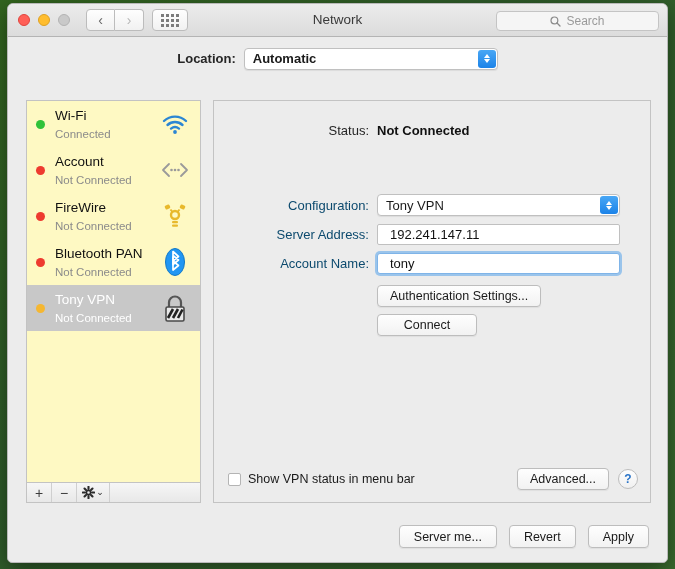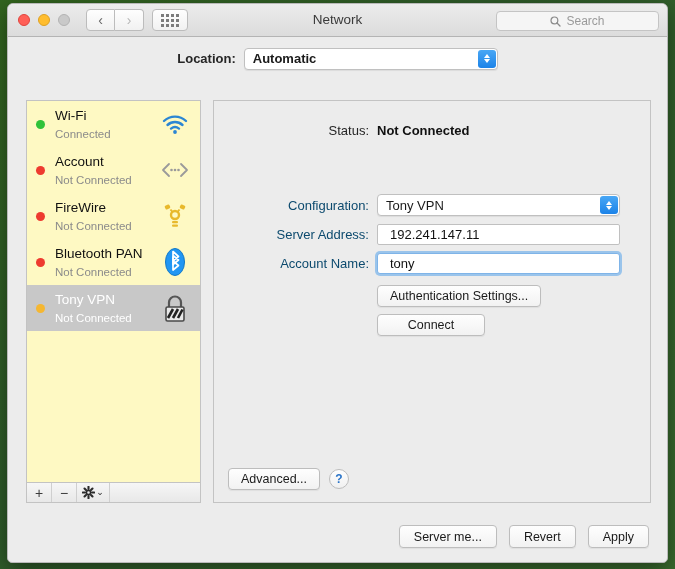--- a/index.html
+++ b/index.html
@@ -418,26 +418,30 @@
           <div class="field focused">tony</div>
         </div>
 
         <div class="btnrow">
           <span class="spacer"></span>
           <span class="pushbtn">Authentication Settings...</span>
         </div>
 
         <div class="btnrow">
           <span class="spacer"></span>
-          <span class="pushbtn" style="width:108px">Connect</span>
+          <span class="pushbtn" style="width:100px">Connect</span>
         </div>
 
       </div>
 
       <div class="panel-bottom">
+        <span class="checkrow">
+          <span class="cbox"></span>
+          <span class="clab">Show VPN status in menu bar</span>
+        </span>
         <span class="pushbtn">Advanced...</span>
         <span class="helpbtn">?</span>
       </div>
 
     </div>
 
     <div class="footer">
       <span class="pushbtn">Server me...</span>
       <span class="pushbtn">Revert</span>
       <span class="pushbtn">Apply</span>

